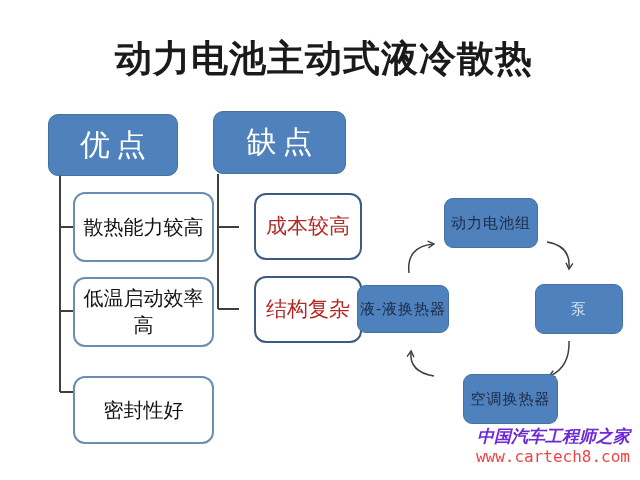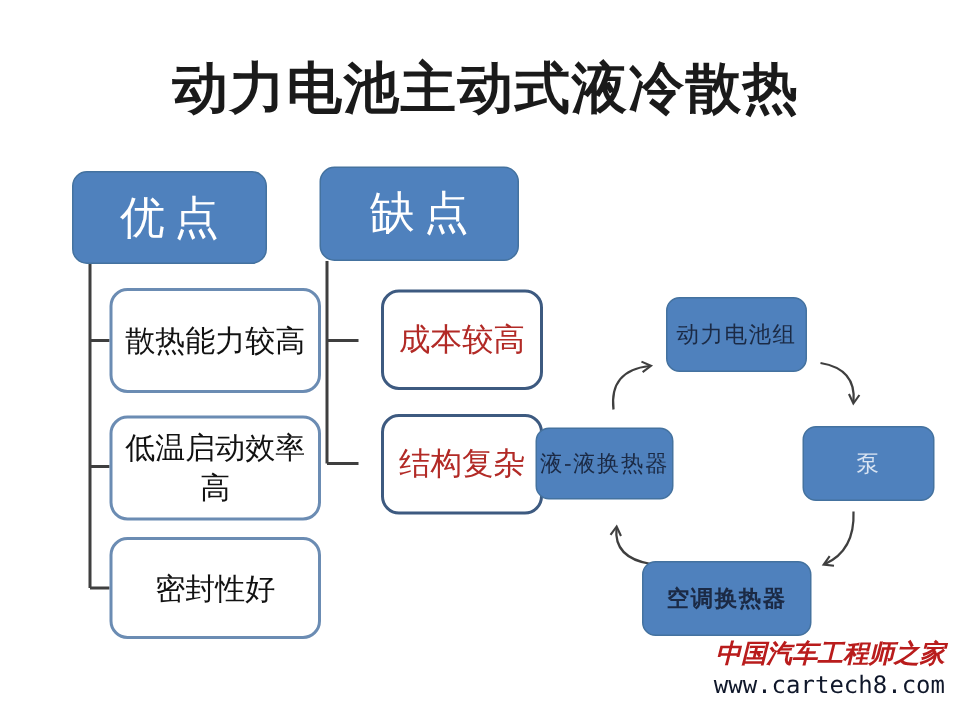--- a/index.html
+++ b/index.html
@@ -45,21 +45,21 @@
   }
   .adv-leaf {
     left: 73px; width: 141px;
     border: 2px solid #6b8cb3;
     color: #121212;
     font-size: 20px;
     padding: 0 8px;
   }
   .adv-leaf-0 { top: 192px; height: 70px; }
   .adv-leaf-1 { top: 277px; height: 70px; }
-  .adv-leaf-2 { top: 358px; height: 68px; }
+  .adv-leaf-2 { top: 376px; height: 68px; }
   .dis-leaf {
     left: 254px; width: 108px;
     border: 2px solid #3d5a80;
     color: #b22a26;
     font-size: 21px;
     padding: 0 4px;
   }
   .dis-leaf-0 { top: 193px; height: 67px; }
   .dis-leaf-1 { top: 276px; height: 67px; }
   .cycle-node {
@@ -70,44 +70,44 @@
     display: flex; align-items: center; justify-content: center;
     font-size: 15px;
     letter-spacing: 1px;
     box-sizing: border-box;
     text-align: center;
   }
   .node-dark  { color: #1b2a45; }
   .node-light { color: #d9e4f2; }
   .node-battery { left: 444px; top: 198px; width: 94px; height: 50px; }
   .node-pump    { left: 535px; top: 284px; width: 88px; height: 50px; }
-  .node-ac      { left: 428px; top: 374px; width: 113px; height: 50px; font-weight: bold; }
+  .node-ac      { left: 463px; top: 374px; width: 95px; height: 50px; }
   .node-liquid  { left: 357px; top: 285px; width: 92px; height: 48px; }
   .overlay-svg {
     position: absolute; left: 0; top: 0;
     width: 640px; height: 480px;
     pointer-events: none;
   }
   .watermark {
     position: absolute;
     right: 10px; top: 426px;
     text-align: right;
     line-height: 1.25;
   }
   .wm-name {
     font-family: "DejaVu Serif", serif;
     font-style: italic;
     font-weight: bold;
     font-size: 17px;
-    color: #b91c1c;
+    color: #6d28d9;
   }
   .wm-url {
     font-family: "DejaVu Sans Mono", monospace;
     font-size: 16px;
-    color: #0f172a;
+    color: #ef4444;
   }
 </style>
 </head>
 <body>
 
 <div class="slide">
 
   <h1 class="title">动力电池主动式液冷散热</h1>
 
   <svg class="overlay-svg" viewBox="0 0 640 480" xmlns="http://www.w3.org/2000/svg">

